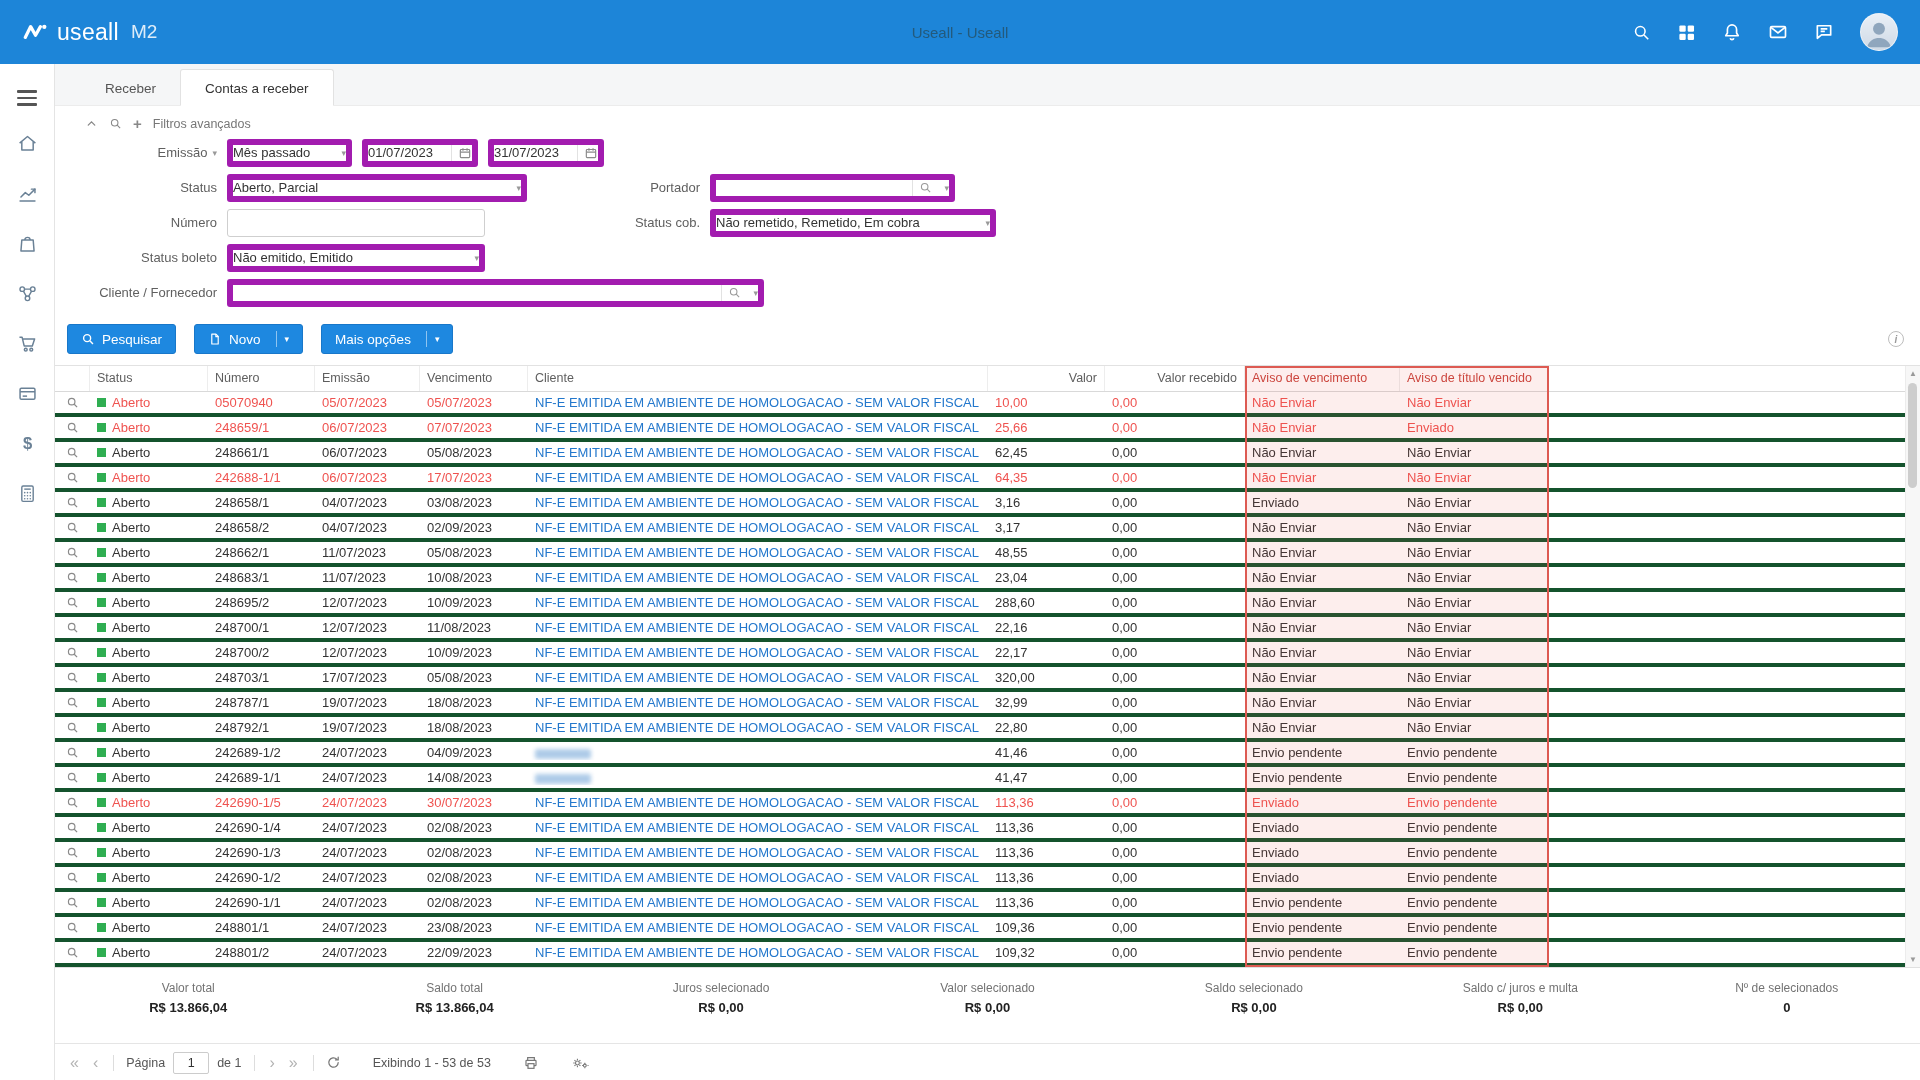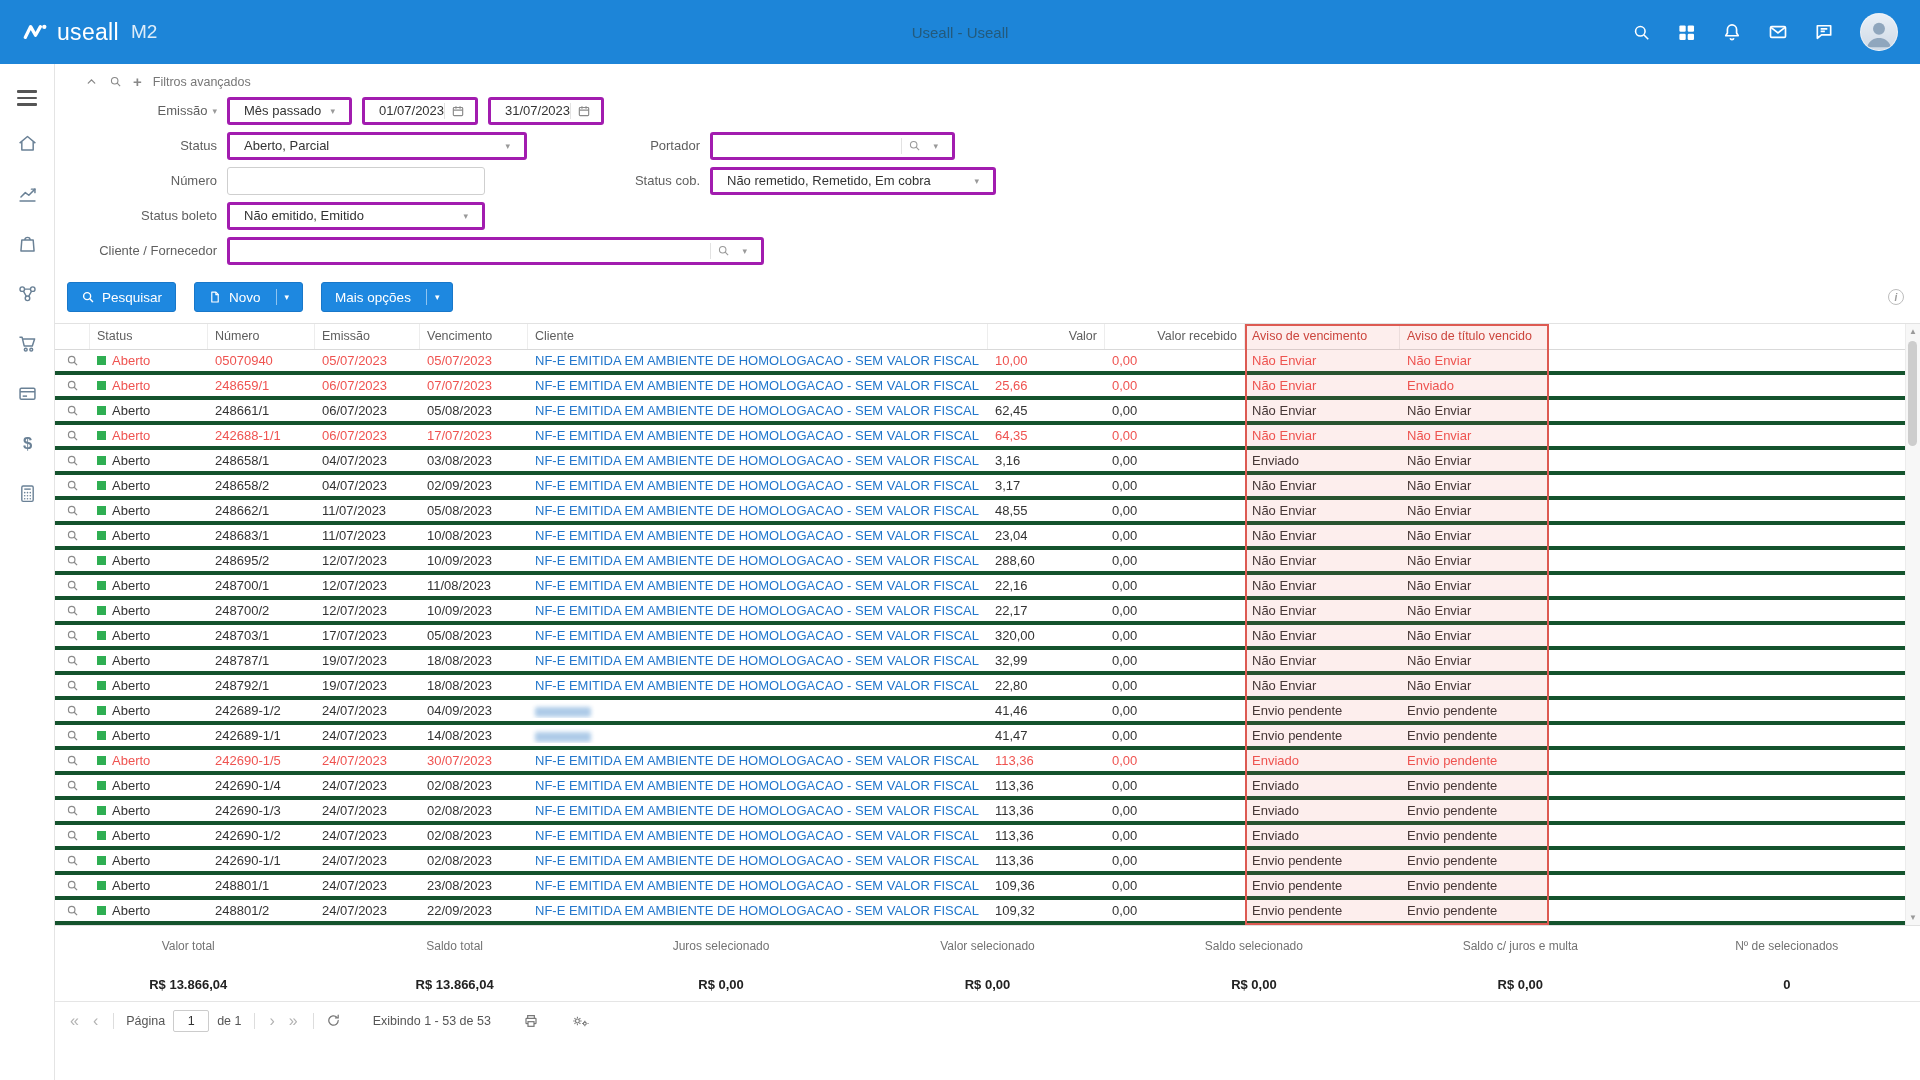--- a/index.html
+++ b/index.html
@@ -32,21 +32,21 @@
   .tab{padding:0 24px;height:32px;line-height:32px;font-size:13.5px;color:#555;cursor:pointer}
   .tab.active{background:#fff;border:1px solid #e2e2e2;border-bottom:1px solid #fff;margin-bottom:-1px;border-radius:3px 3px 0 0;color:#333;height:37px;line-height:37px}
 
   
   .filter-panel{padding:9px 0 2px 0;flex:none}
   .fcollapse{display:flex;align-items:center;gap:11px;margin-left:30px;color:#777;font-size:12.5px;height:17px}
   .fcollapse .plus{font-size:15px;color:#888;font-weight:bold;cursor:pointer;line-height:1}
   .frow{display:flex;align-items:center;margin:6px 0;position:relative;height:29px}
   .flabel{width:172px;flex:none;display:flex;justify-content:flex-end;align-items:center;gap:5px;color:#5f5f5f;font-size:13px;padding-right:10px}
   .chevg{color:#999;font-size:9px}
-  .field{height:28px;border:3px solid #a21caf;border-radius:3px;background:#fff;display:flex;align-items:center;font-size:13px;color:#333;padding:0 14px;cursor:pointer;white-space:nowrap;overflow:hidden}
+  .field{height:28px;border:6px solid #a21caf;border-radius:3px;background:#fff;display:flex;align-items:center;font-size:13px;color:#333;padding:0 0;cursor:pointer;white-space:nowrap;overflow:hidden}
   .field .chev{margin-left:auto;color:#999;font-size:9px;padding-left:6px;flex:none}
   .field .vdiv{width:1px;height:16px;background:#e2e2e2;margin:0 6px 0 auto;flex:none}
   .gap{width:10px;flex:none}
   .rgroup{position:absolute;left:545px;top:0;display:flex;align-items:center;height:29px}
   .rlabel{width:110px;text-align:right;color:#5f5f5f;font-size:13px;padding-right:10px;flex:none}
   input.txt{height:28px;border:1px solid #cfcfcf;border-radius:3px;padding:0 8px;font-size:13px;color:#333;outline:none}
 
   
   .actions{display:flex;align-items:center;gap:18px;padding:9px 0 11px 12px;position:relative;flex:none}
   .btn{background:#1e88e0;color:#fff;border-radius:3px;height:30px;display:flex;align-items:center;padding:0 13px;font-size:13.5px;cursor:pointer;gap:7px;border:1px solid #1877c9}
@@ -74,21 +74,21 @@
   .hl-overlay{position:absolute;left:1190px;top:0;width:304px;height:601px;background:rgba(238,92,83,.10);border:2px solid #dd5a52;pointer-events:none}
   .vscroll{position:absolute;right:0;top:0;width:15px;height:601px;background:#f7f7f7;border-left:1px solid #ececec}
   .vscroll .arr{height:15px;display:flex;align-items:center;justify-content:center;font-size:8px;color:#999;cursor:pointer}
   .vscroll .arr.down{position:absolute;bottom:0;left:0;right:0}
   .vscroll .thumb{position:absolute;top:17px;left:2px;width:9px;height:105px;background:#cdcdcd;border-radius:5px;cursor:grab}
 
   
   .summary{display:flex;border-top:1px solid #e0e0e0;height:76px;padding-top:13px;flex:none}
   .sum-item{flex:1;text-align:center}
   .slabel{font-size:12px;color:#737373}
-  .svalue{font-size:13px;font-weight:bold;margin-top:24px;color:#222}
+  .svalue{font-size:13px;font-weight:bold;margin-top:5px;color:#222}
 
   
   .pagebar{height:38px;border-top:1px solid #e5e5e5;display:flex;align-items:center;padding-left:12px;font-size:12.5px;color:#555;gap:8px;flex:none}
   .pbtn{color:#b3b3b3;font-size:16px;cursor:pointer;padding:0 3px;line-height:1}
   .psep{width:1px;height:16px;background:#ddd;margin:0 4px}
   .pinput{width:36px;height:22px;border:1px solid #ccc;border-radius:2px;text-align:center;font-size:12.5px;color:#333;outline:none}
   .picon{cursor:pointer;display:flex;align-items:center}
   .mL{margin-left:24px}
 </style>
 </head>
@@ -232,20 +232,24 @@
             <circle cx="8.8" cy="18" r="0.9" fill="#6a8196" stroke="none"></circle>
             <circle cx="12" cy="18" r="0.9" fill="#6a8196" stroke="none"></circle>
             <circle cx="15.2" cy="18" r="0.9" fill="#6a8196" stroke="none"></circle>
           </svg>
         </span>
     </div>
   </aside>
 
   <div class="content">
 
+    <div class="tabs-row">
+      <div class="tab">Receber</div>
+      <div class="tab active">Contas a receber</div>
+    </div>
 
     <div class="filter-panel">
       <div class="fcollapse">
         <span>
             <svg width="13" height="13" viewBox="0 0 24 24" fill="none" stroke="#888" stroke-width="2.4" stroke-linecap="round">
               <path d="M6 15l6-6 6 6"></path>
             </svg>
           </span>
         <span>
             <svg width="13" height="13" viewBox="0 0 24 24" fill="none" stroke="#888" stroke-width="2">

